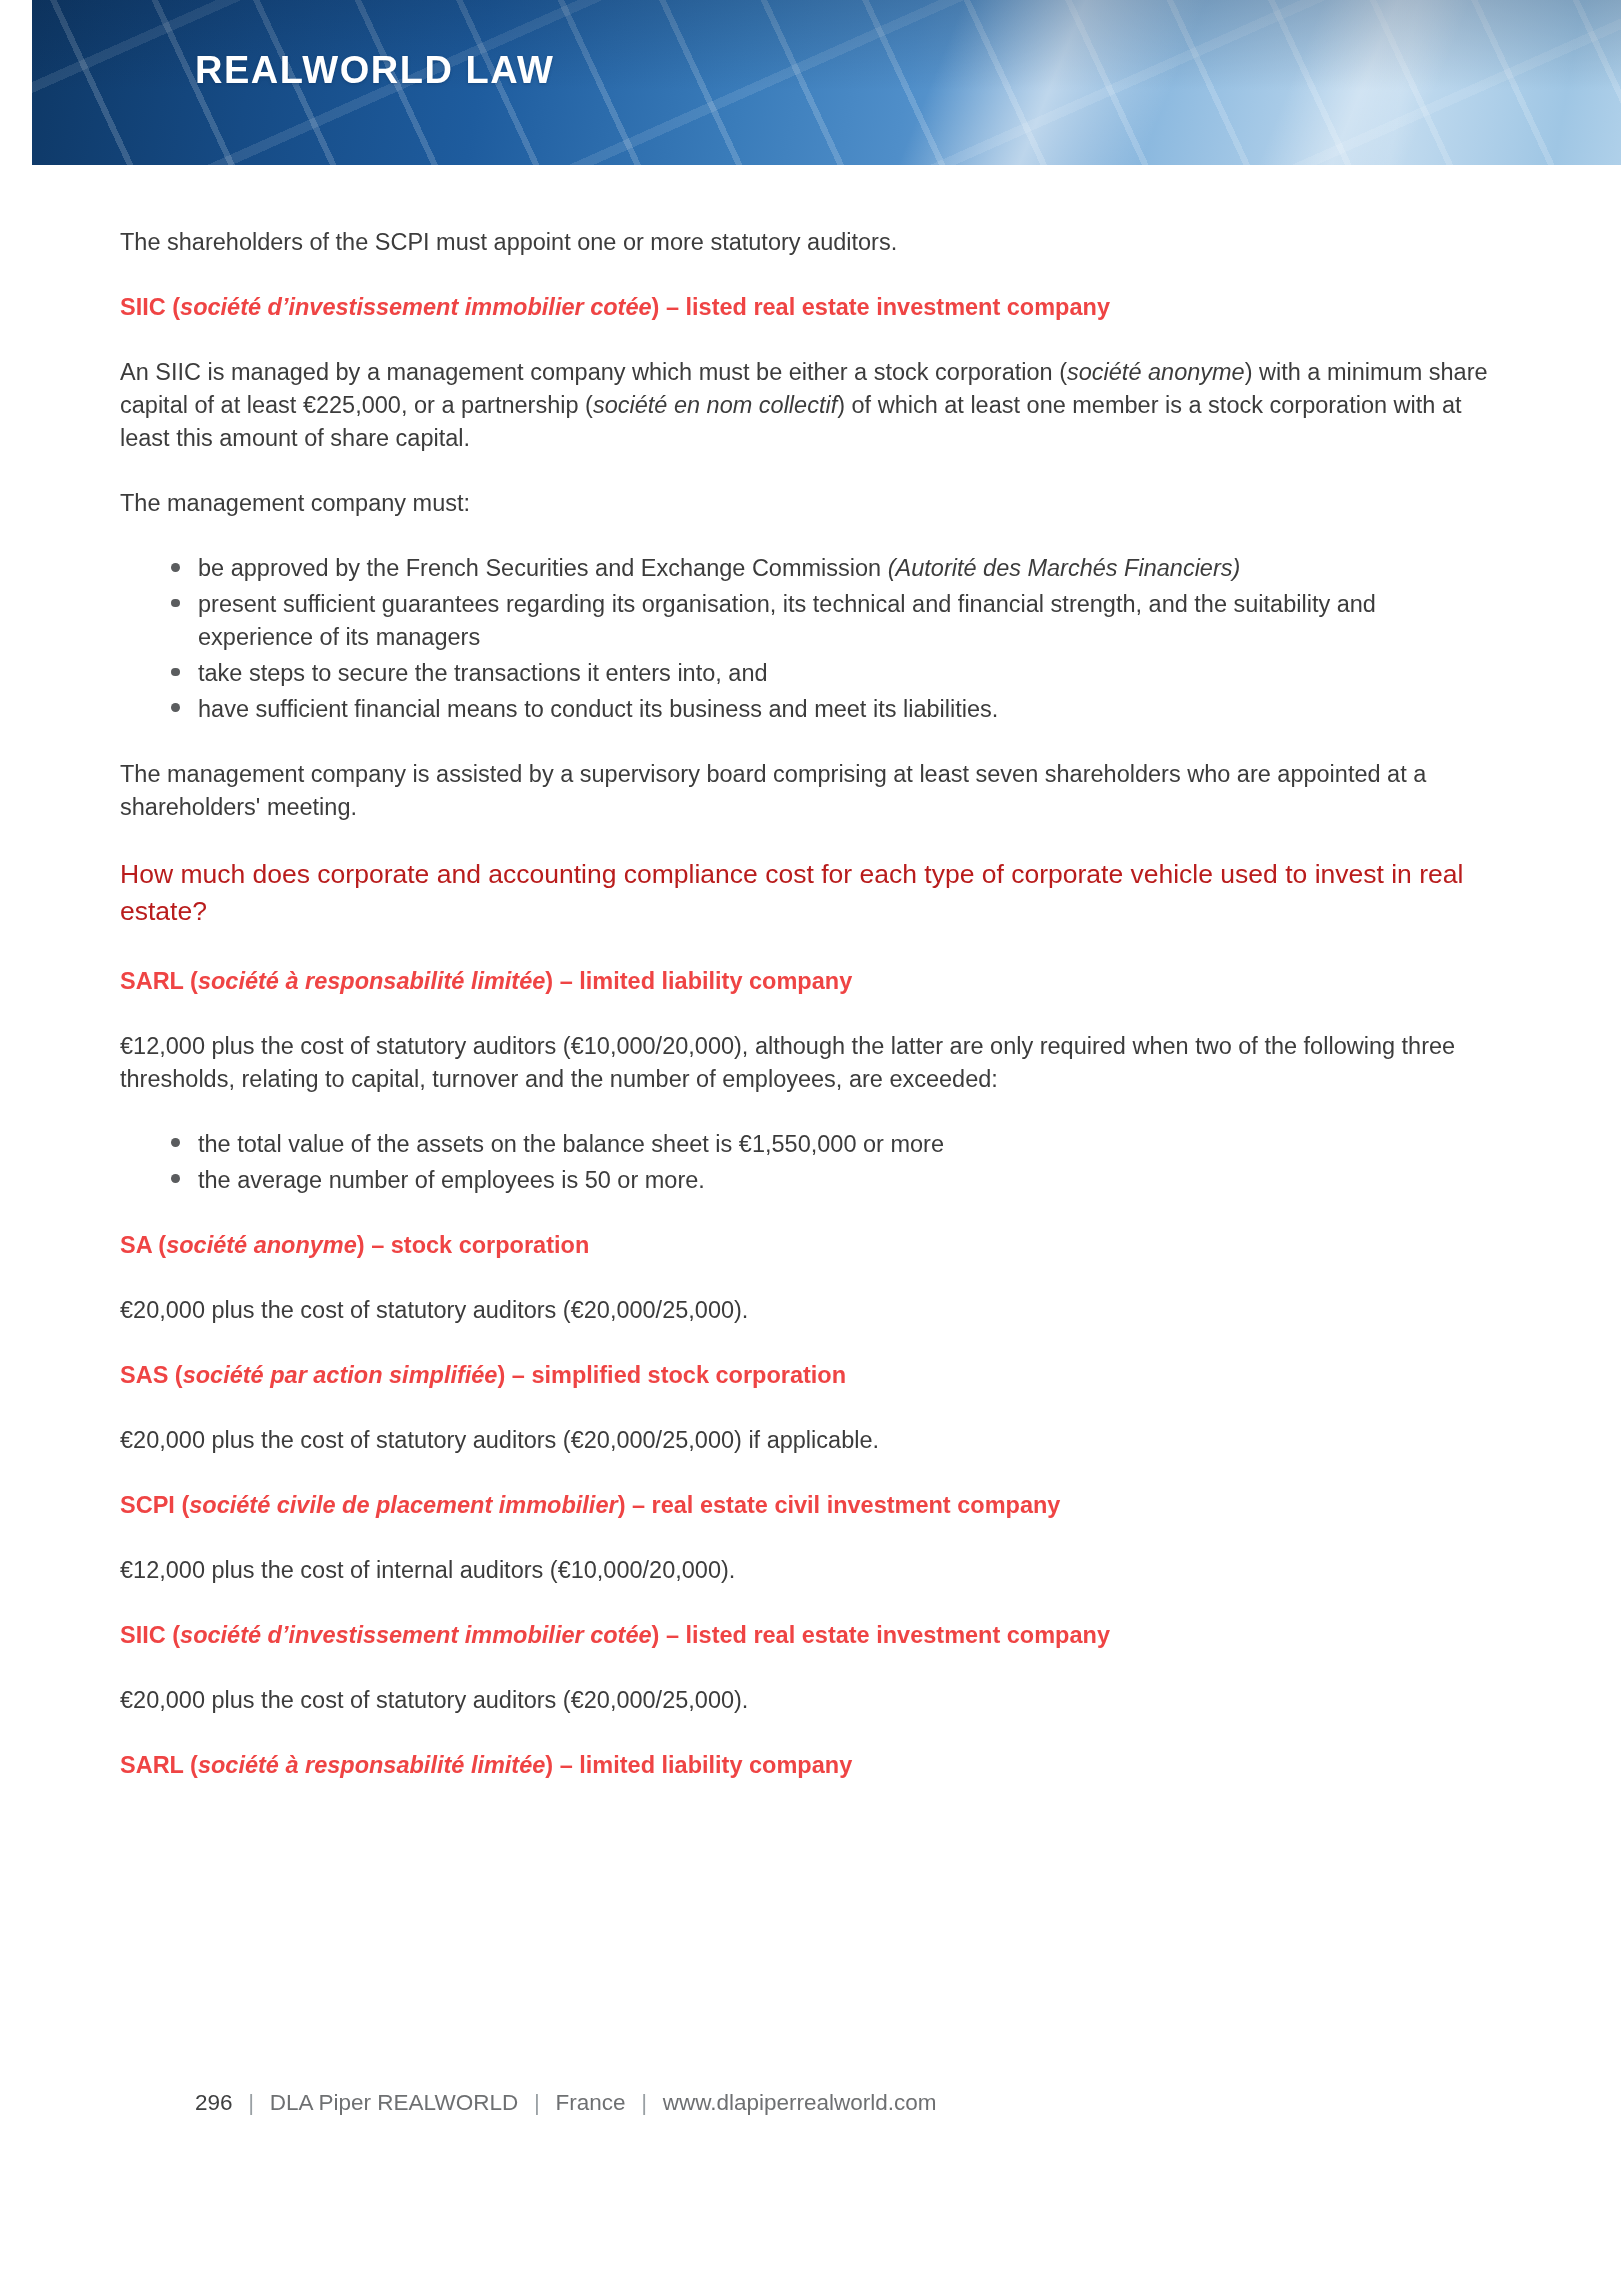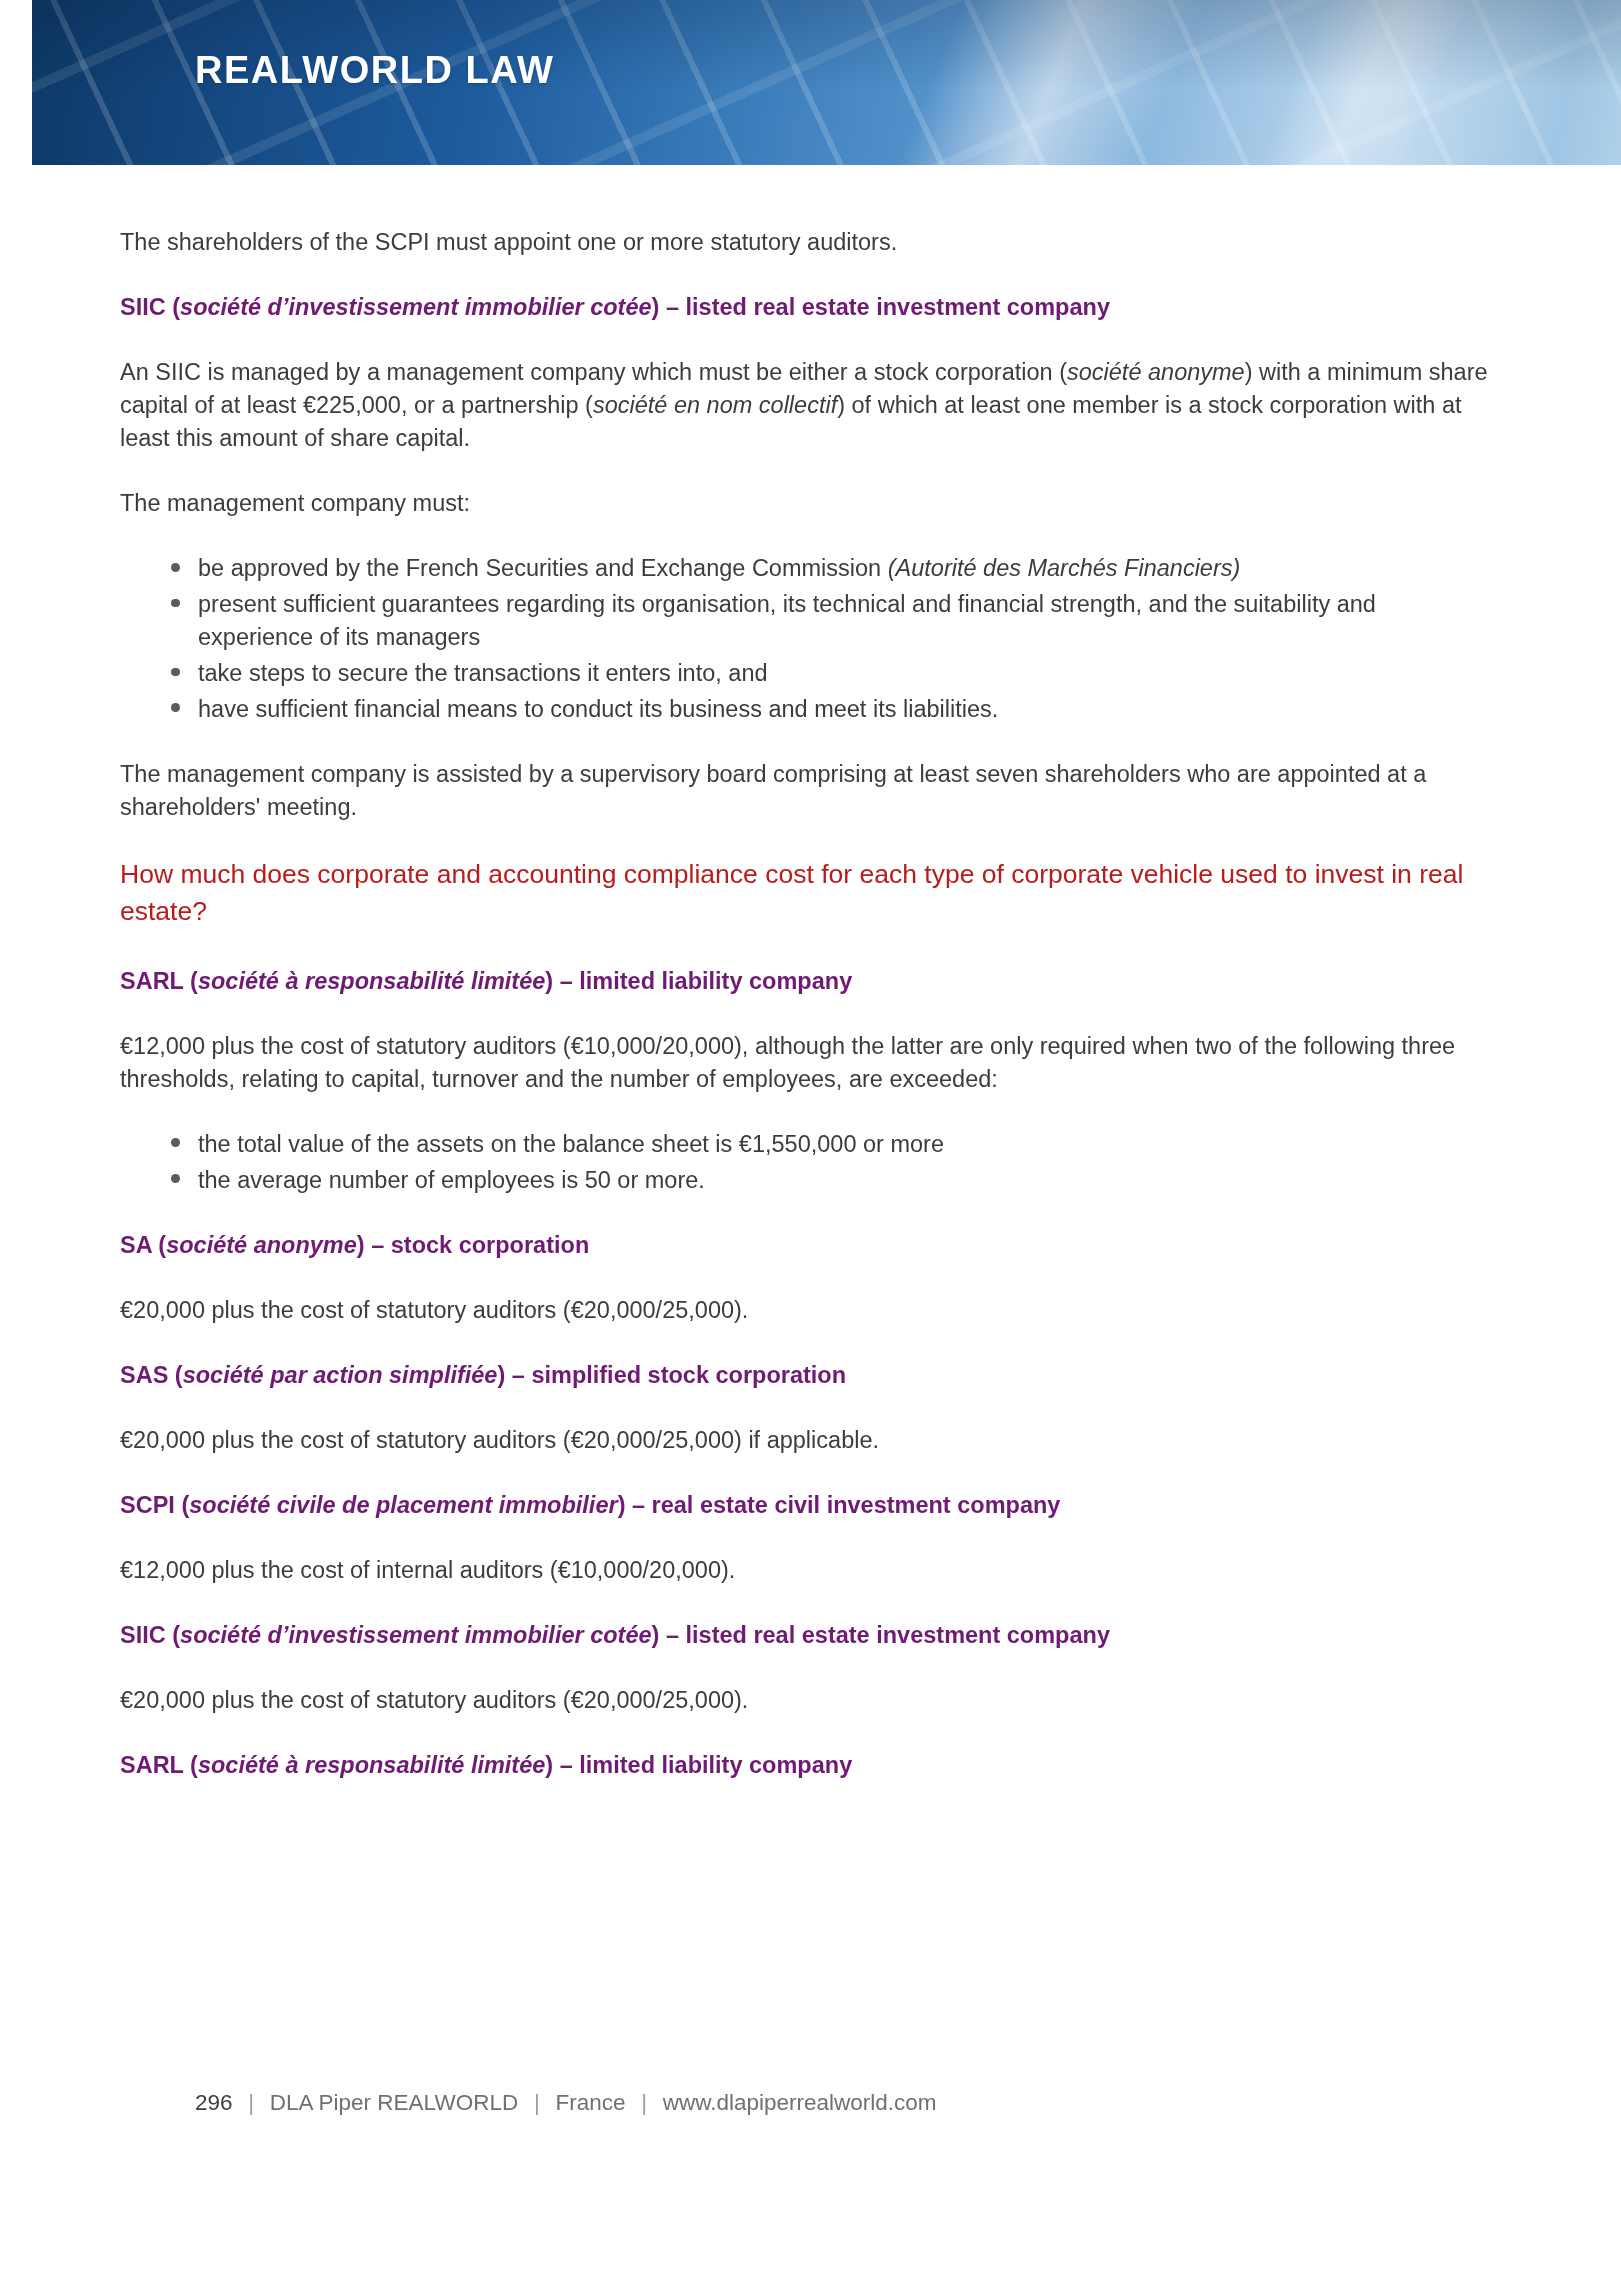--- a/index.html
+++ b/index.html
@@ -73,21 +73,21 @@
     color: #3c3c3c;
     font-size: 23.5px;
     line-height: 33px;
   }
   .main p { margin: 0 0 32px 0; }
   .main h3 {
     margin: 0 0 32px 0;
     font-size: 23.5px;
     line-height: 33px;
     font-weight: bold;
-    color: #701a75;
+    color: #ef4444;
   }
   .main h2 {
     margin: 23.5px 0 35px 0;
     font-size: 26.5px;
     line-height: 37px;
     font-weight: normal;
     color: #b91c1c;
   }
   .main ul.bullets {
     margin: 0 0 32px 0;

